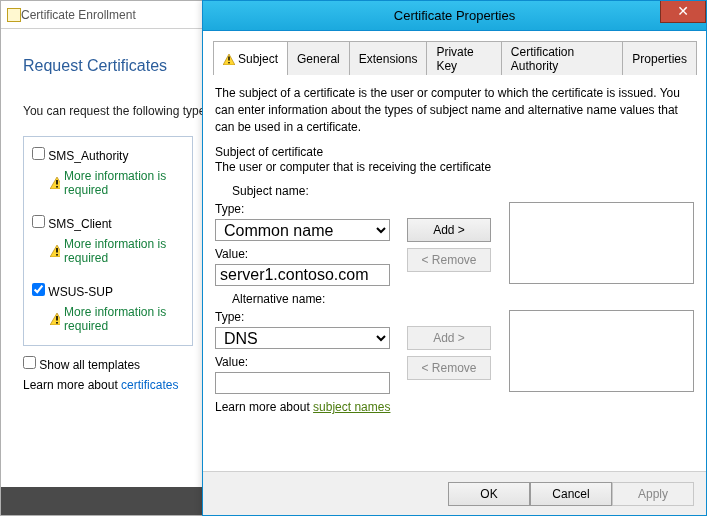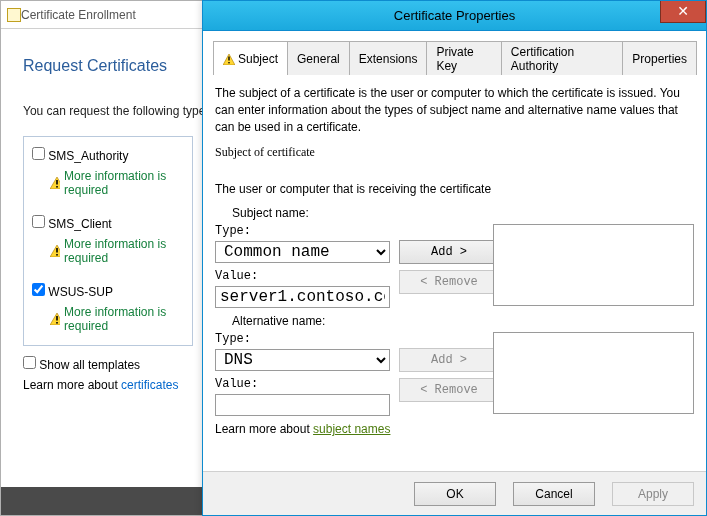--- a/index.html
+++ b/index.html
@@ -124,44 +124,43 @@
   }
   .dlg-body {
     padding: 10px 12px 6px 12px;
     flex: 1;
     position: relative;
     z-index: 2;
     background: #fff;
     margin-top: -1px;
   }
   .intro { line-height: 1.4; margin-bottom: 10px; }
-  .sect-title { margin-bottom: 22px; font-family: Liberation Serif, serif; }
+  .sect-title { margin-bottom: 1px; }
   .sect-desc { margin-bottom: 10px; }
   .form-grid {
     display: grid;
     grid-template-columns: 180px 90px 1fr;
-    column-gap: 4px;
+    column-gap: 12px;
     align-items: start;
-    font-family: Liberation Mono, monospace;
   }
   .field-col { display: flex; flex-direction: column; }
   .field-col label { margin-bottom: 3px; }
   .field-col select, .field-col input[type=text] {
     height: 22px;
     border: 1px solid #9a9a9a;
     padding: 0 4px;
     font-family: inherit;
     font-size: 16px;
     width: 175px;
     background: #fff;
   }
   .mid-col { display: flex; flex-direction: column; gap: 6px; padding-top: 16px; }
   .winbtn {
     height: 24px;
-    width: 100px;
+    width: 84px;
     border: 1px solid #9a9a9a;
     background: linear-gradient(#f4f4f4,#e4e4e4);
     font-family: inherit;
     font-size: 12px;
     cursor: pointer;
   }
   .winbtn:disabled {
     color: #888;
     background: #f0f0f0;
     cursor: default;
@@ -182,21 +181,21 @@
   }
   .learn-sub a { color: #4d7c0f; }
   .dlg-buttons {
     height: 44px;
     background: #f0f0f0;
     border-top: 1px solid #d0d0d0;
     display: flex;
     justify-content: flex-end;
     align-items: center;
     padding: 0 12px;
-    gap: 17px;
+    gap: 0;
   }
   .dlg-buttons .winbtn { width: 82px; }
 
   .cert-icon {
     width: 14px; height: 14px;
     display: inline-block;
     background: #fff8d0;
     border: 1px solid #c0a020;
     position: relative;
   }

